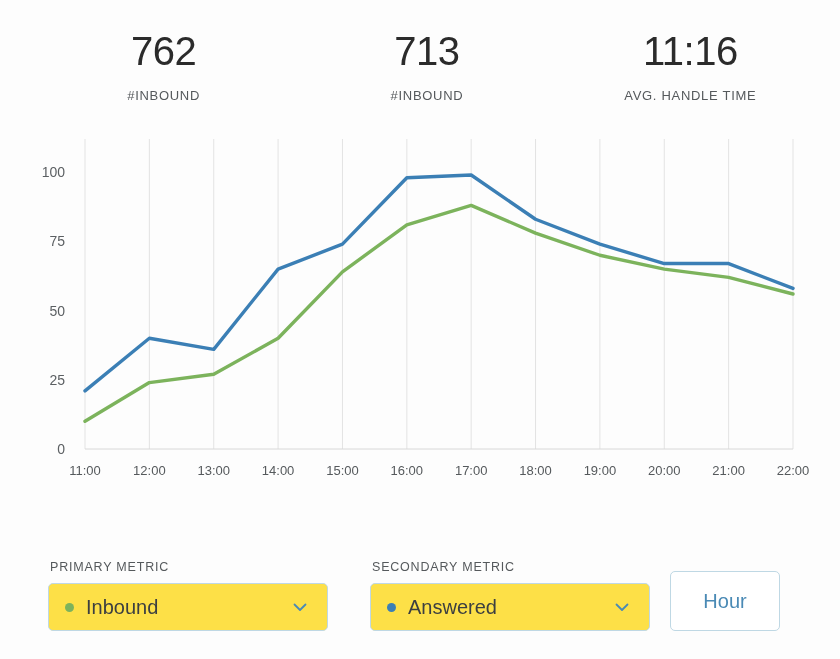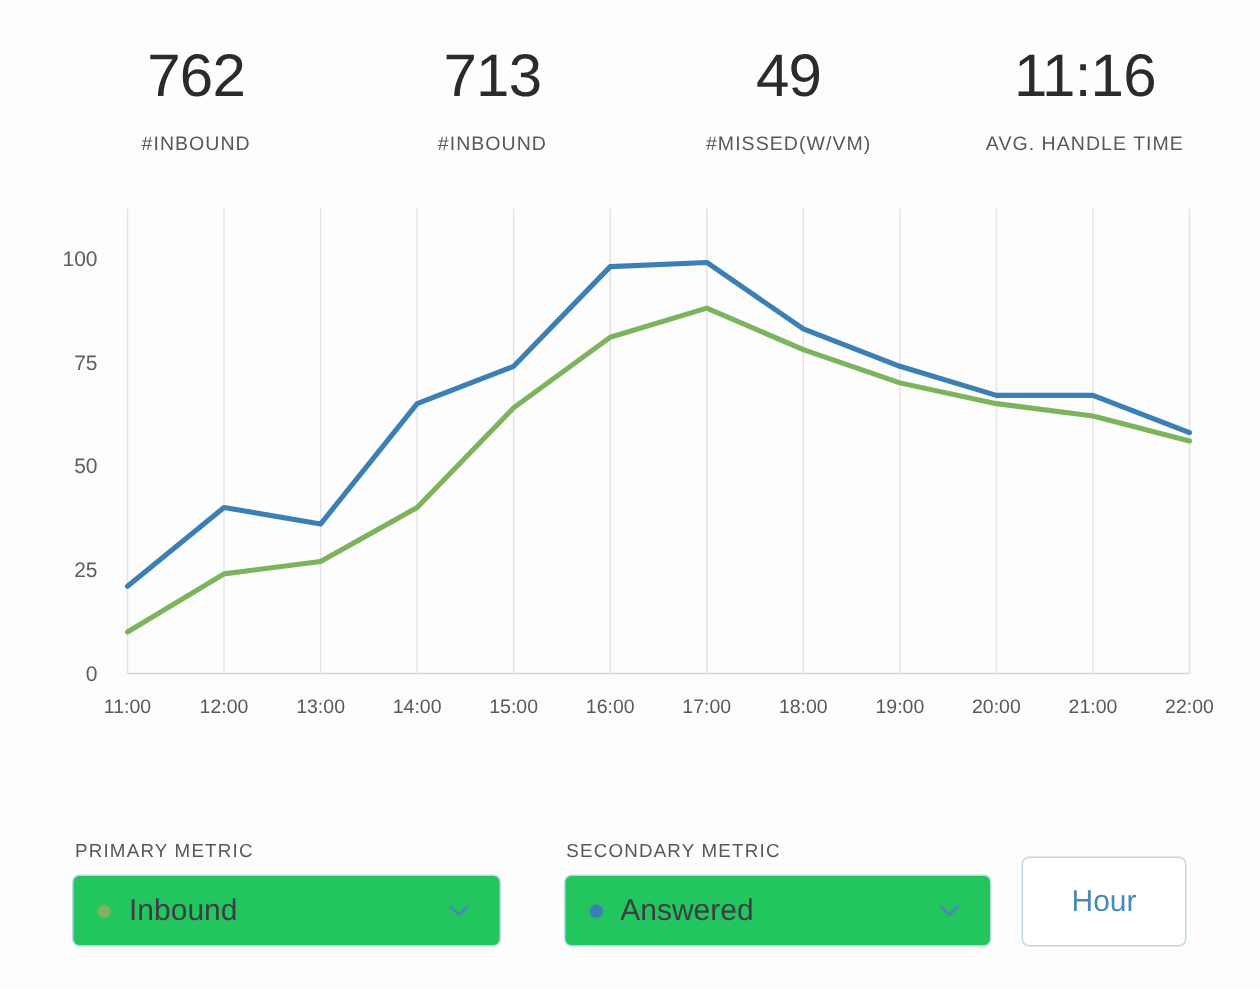--- a/index.html
+++ b/index.html
@@ -63,21 +63,21 @@
     font-family: "Liberation Sans", sans-serif;
     text-anchor: middle;
   }
   .gridline { stroke: #e3e3e3; stroke-width: 1; }
   .axisline { stroke: #d8d8d8; stroke-width: 1; }
   .series-line { fill: none; stroke-width: 3.4; stroke-linejoin: round; stroke-linecap: round; }
 
   
   .controls {
     position: absolute;
-    left: 0; right: 1px;
+    left: 0; right: 12px;
     bottom: 28px;
     padding: 0 48px;
     display: flex;
     align-items: flex-end;
     gap: 20px;
   }
   .control-group { display: flex; flex-direction: column; }
   .control-group.primary { width: 300px; }
   .control-group.secondary { width: 300px; margin-left: 22px; margin-top: 44px; }
   .control-label {
@@ -85,21 +85,21 @@
     letter-spacing: 0.8px;
     color: #55595c;
     margin-bottom: 9px;
     padding-left: 2px;
   }
   .select-box {
     position: relative;
     height: 48px;
     border: 1.5px solid #bfd8e4;
     border-radius: 5px;
-    background: #22c55e;
+    background: #fde047;
     display: flex;
     align-items: center;
     padding: 0 16px;
     cursor: pointer;
   }
   .dot {
     width: 9px; height: 9px;
     border-radius: 50%;
     flex: 0 0 9px;
     margin-right: 12px;
@@ -141,24 +141,20 @@
 <div class="card">
 
   <div class="kpi-row">
     <div class="kpi">
       <div class="kpi-value">762</div>
       <div class="kpi-label">#INBOUND</div>
     </div>
     <div class="kpi">
       <div class="kpi-value">713</div>
       <div class="kpi-label">#INBOUND</div>
-    </div>
-    <div class="kpi">
-      <div class="kpi-value">49</div>
-      <div class="kpi-label">#MISSED(W/VM)</div>
     </div>
     <div class="kpi">
       <div class="kpi-value">11:16</div>
       <div class="kpi-label">AVG. HANDLE TIME</div>
     </div>
   </div>
 
   <div class="chart-wrap">
     <svg class="chart-svg" id="chart" width="840" height="370" viewBox="0 0 840 370">
       <g id="grid-layer">

